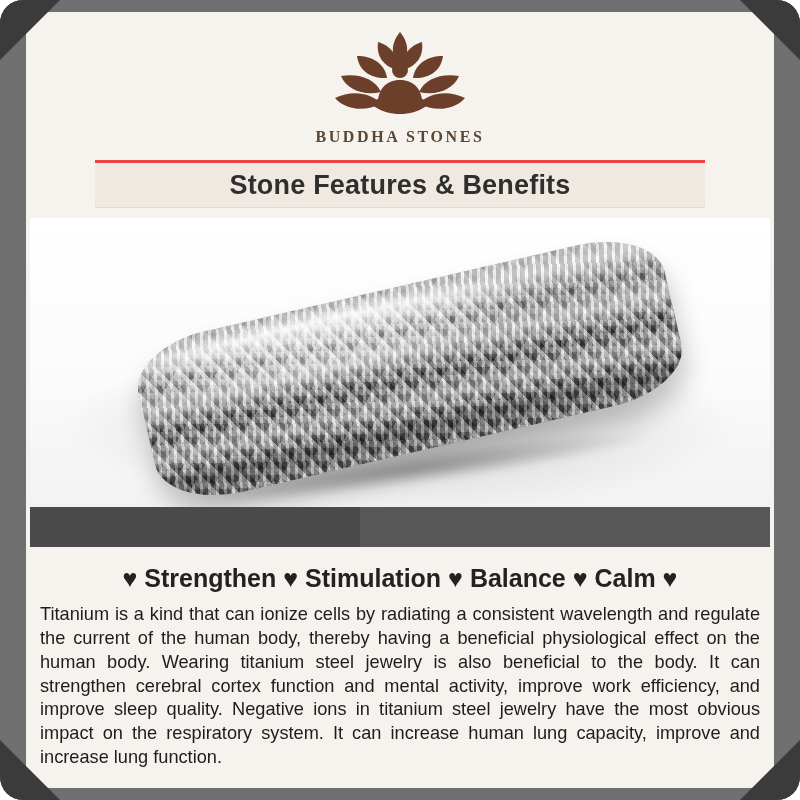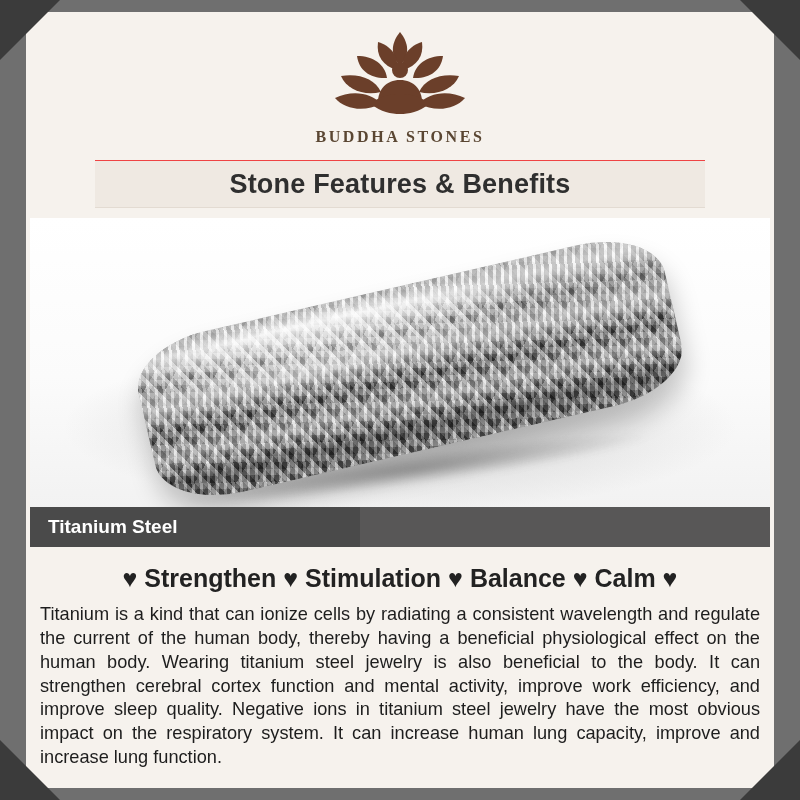--- a/index.html
+++ b/index.html
@@ -7,20 +7,21 @@
     width: 800px; height: 800px;
     font-family: "Liberation Sans", sans-serif;
     background: #ffffff;
     overflow: hidden;
   }
   .page {
     position: relative;
     width: 800px; height: 800px;
     background: #f5f1ec;
     overflow: hidden;
+    border-radius: 23px;
   }
 
   
   .corner {
     position: absolute;
     background: #3b3b3b;
     z-index: 5;
   }
   .corner-tl {
     top: 0; left: 0;
@@ -96,21 +97,21 @@
 
   
   .title-bar {
     margin: 14px auto 0;
     width: 610px;
     height: 48px;
     background: #efe9e2;
     display: flex;
     align-items: center;
     justify-content: center;
-    border-top: 1px solid #ef4444;
+    border-top: 3px solid #ef4444;
     border-bottom: 1px solid #e3dbd2;
   }
   .title-bar h1 {
     font-size: 27px;
     font-weight: 700;
     color: #2f2f2f;
     letter-spacing: 0.2px;
   }
 
   
@@ -283,21 +284,20 @@
 
     <div class="hero">
       <div class="hero-photo"></div>
       <div class="rod-shadow"></div>
       <div class="rod"></div>
     </div>
 
     <div class="name-band">
       <div class="name-band-dark"></div>
       <div class="name-band-rest"></div>
-      <div class="name-text">Titanium Steel</div>
     </div>
 
     <div class="benefits">♥ Strengthen ♥ Stimulation ♥ Balance ♥ Calm ♥</div>
 
     <div class="desc">Titanium is a kind that can ionize cells by radiating a consistent wavelength and regulate the current of the human body, thereby having a beneficial physiological effect on the human body. Wearing titanium steel jewelry is also beneficial to the body. It can strengthen cerebral cortex function and mental activity, improve work efficiency, and improve sleep quality. Negative ions in titanium steel jewelry have the most obvious impact on the respiratory system. It can increase human lung capacity, improve and increase lung function.</div>
 
   </div>
 </div>
 
 </body></html>

